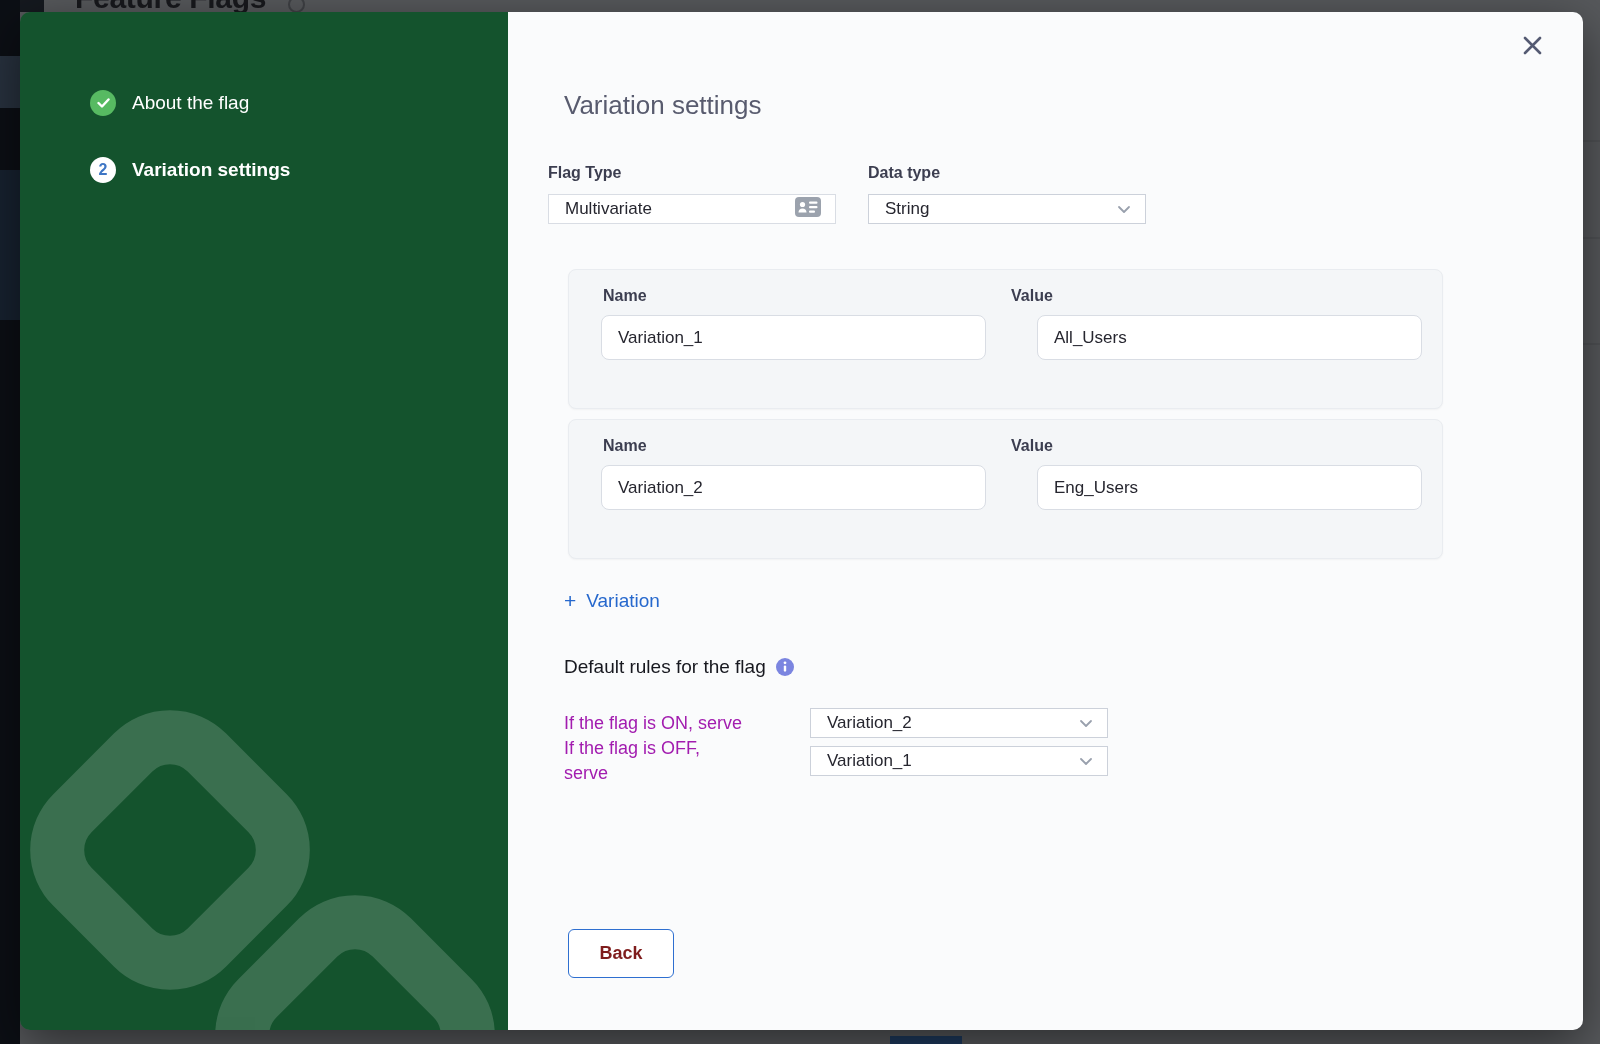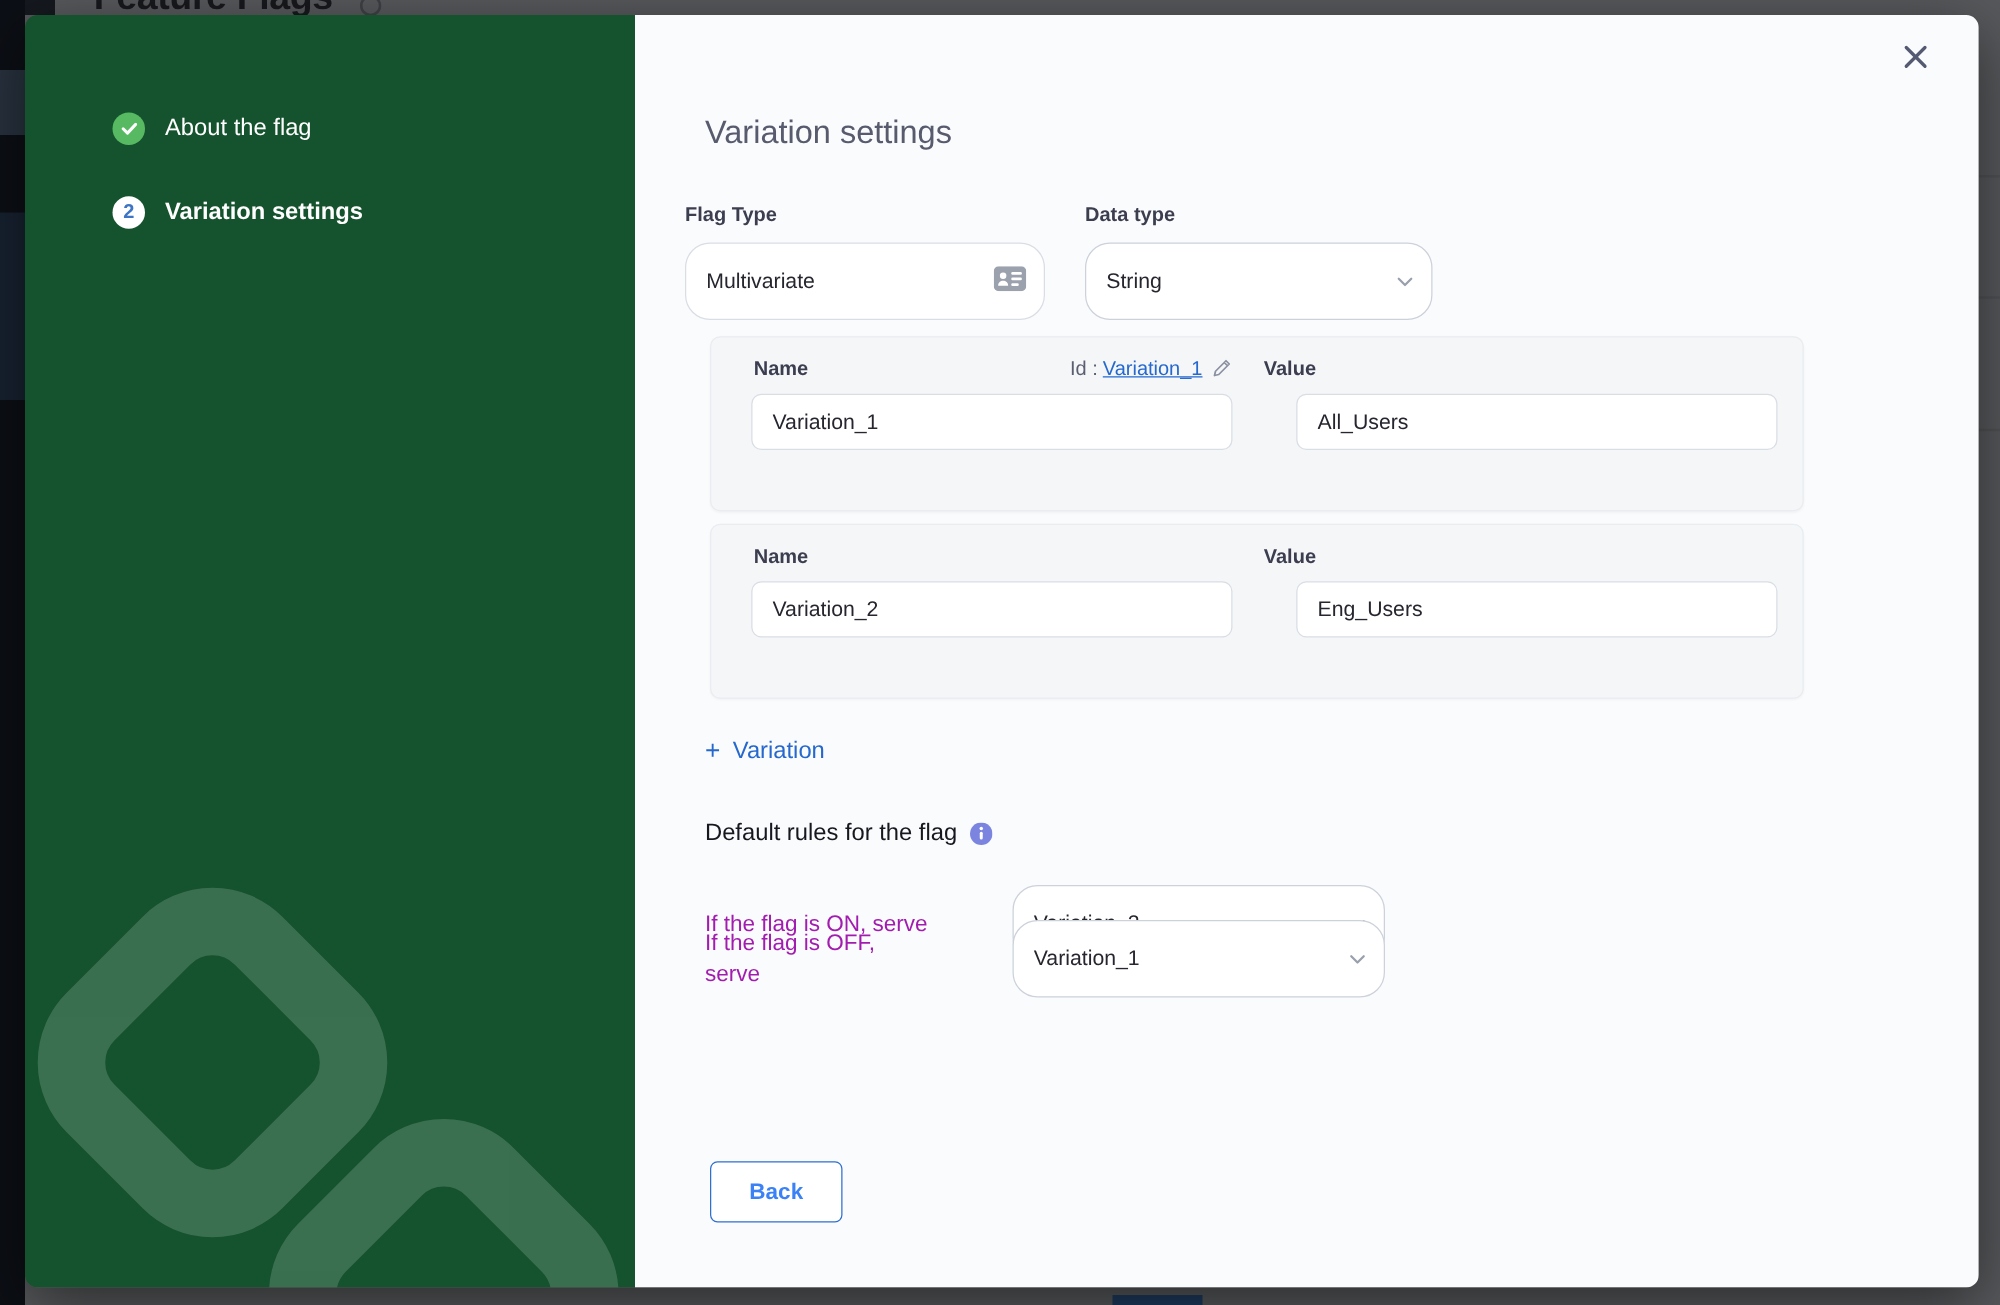--- a/index.html
+++ b/index.html
@@ -62,21 +62,21 @@
   .panel-title {
     position:absolute; left:56px; top:78px;
     font-size:26px; font-weight:400; color:#585b6e;
   }
 
   .field { position:absolute; top:152px; }
   .field.f-flag { left:40px; width:288px; }
   .field.f-data { left:360px; width:278px; }
   .field-label { font-size:16px; font-weight:600; color:#3c3e50; margin-bottom:12px; }
   .control {
-    height:62px; background:#ffffff; border:1px solid #d9dde4; border-radius:20px;
+    height:30px; background:#ffffff; border:1px solid #d9dde4; border-radius:0;
     display:flex; align-items:center; padding:0 14px 0 16px;
     font-size:17px; color:#26262f;
   }
   .control .grow { flex:1 1 auto; }
   .select { border-color:#ccd1da; cursor:pointer; }
 
   .vcard {
     position:absolute; left:60px; width:875px; height:140px;
     background:#f4f6f8; border:1px solid #e9ecf0; border-radius:8px;
     box-shadow:0 1px 2px rgba(0,0,0,.04);
@@ -116,21 +116,21 @@
   .rule-row { position:absolute; left:56px; display:flex; align-items:center; }
   .rule-row.on  { top:696px; }
   .rule-row.off { top:724px; }
   .rule-label { flex:0 0 246px; font-size:18px; color:#a21caf; line-height:25px; }
   .rule-row.off .rule-label span { display:block; max-width:185px; }
   .rule-select { width:298px; }
 
   .footer-btns { position:absolute; left:60px; top:917px; display:flex; }
   .btn { height:49px; border-radius:6px; font-family:"Liberation Sans","DejaVu Sans",sans-serif;
          font-size:18px; font-weight:700; cursor:pointer; }
-  .btn-back { width:106px; background:#ffffff; border:1.5px solid #2e6fd0; color:#3b82f6; }
+  .btn-back { width:106px; background:#ffffff; border:1.5px solid #2e6fd0; color:#7f1d1d; }
   .btn-save { width:222px; margin-left:14px; background:#2a6ac8; border:none; color:#ffffff; }
 </style>
 </head>
 <body>
 
 <div class="bg-heading">Feature Flags</div>
 <span class="bg-info"></span>
 <div class="rail"></div>
 <div class="rail-hl1"></div>
 <div class="rail-hl2"></div>
@@ -201,25 +201,20 @@
         <span>
           <svg width="14" height="9" viewBox="0 0 14 9">
               <path d="M2 2 L7 7 L12 2" fill="none" stroke="#99a0ad" stroke-width="1.8" stroke-linecap="round" stroke-linejoin="round"></path>
             </svg>
         </span>
       </div>
     </div>
 
     <div class="vcard c0">
       <div class="vc-label vc-name-label">Name</div>
-      <div class="id-row">
-        <span>Id :</span><span class="id-link">Variation_1</span><span class="edit-pencil"><svg width="17" height="17" viewBox="0 0 17 17">
-              <path d="M11.8 2.6 l2.6 2.6 L6 13.6 l-3.4 0.8 0.8 -3.4 z M10.4 4 l2.6 2.6" fill="none" stroke="#8a90a0" stroke-width="1.4" stroke-linejoin="round" stroke-linecap="round"></path>
-            </svg></span>
-      </div>
       <div class="vc-label vc-value-label">Value</div>
       <input class="vc-input name" value="Variation_1" style="">
       <input class="vc-input value" value="All_Users" style="">
     </div>
 
     <div class="vcard c1">
       <div class="vc-label vc-name-label">Name</div>
       <div class="vc-label vc-value-label">Value</div>
       <input class="vc-input name" value="Variation_2" style="">
       <input class="vc-input value" value="Eng_Users" style="">

